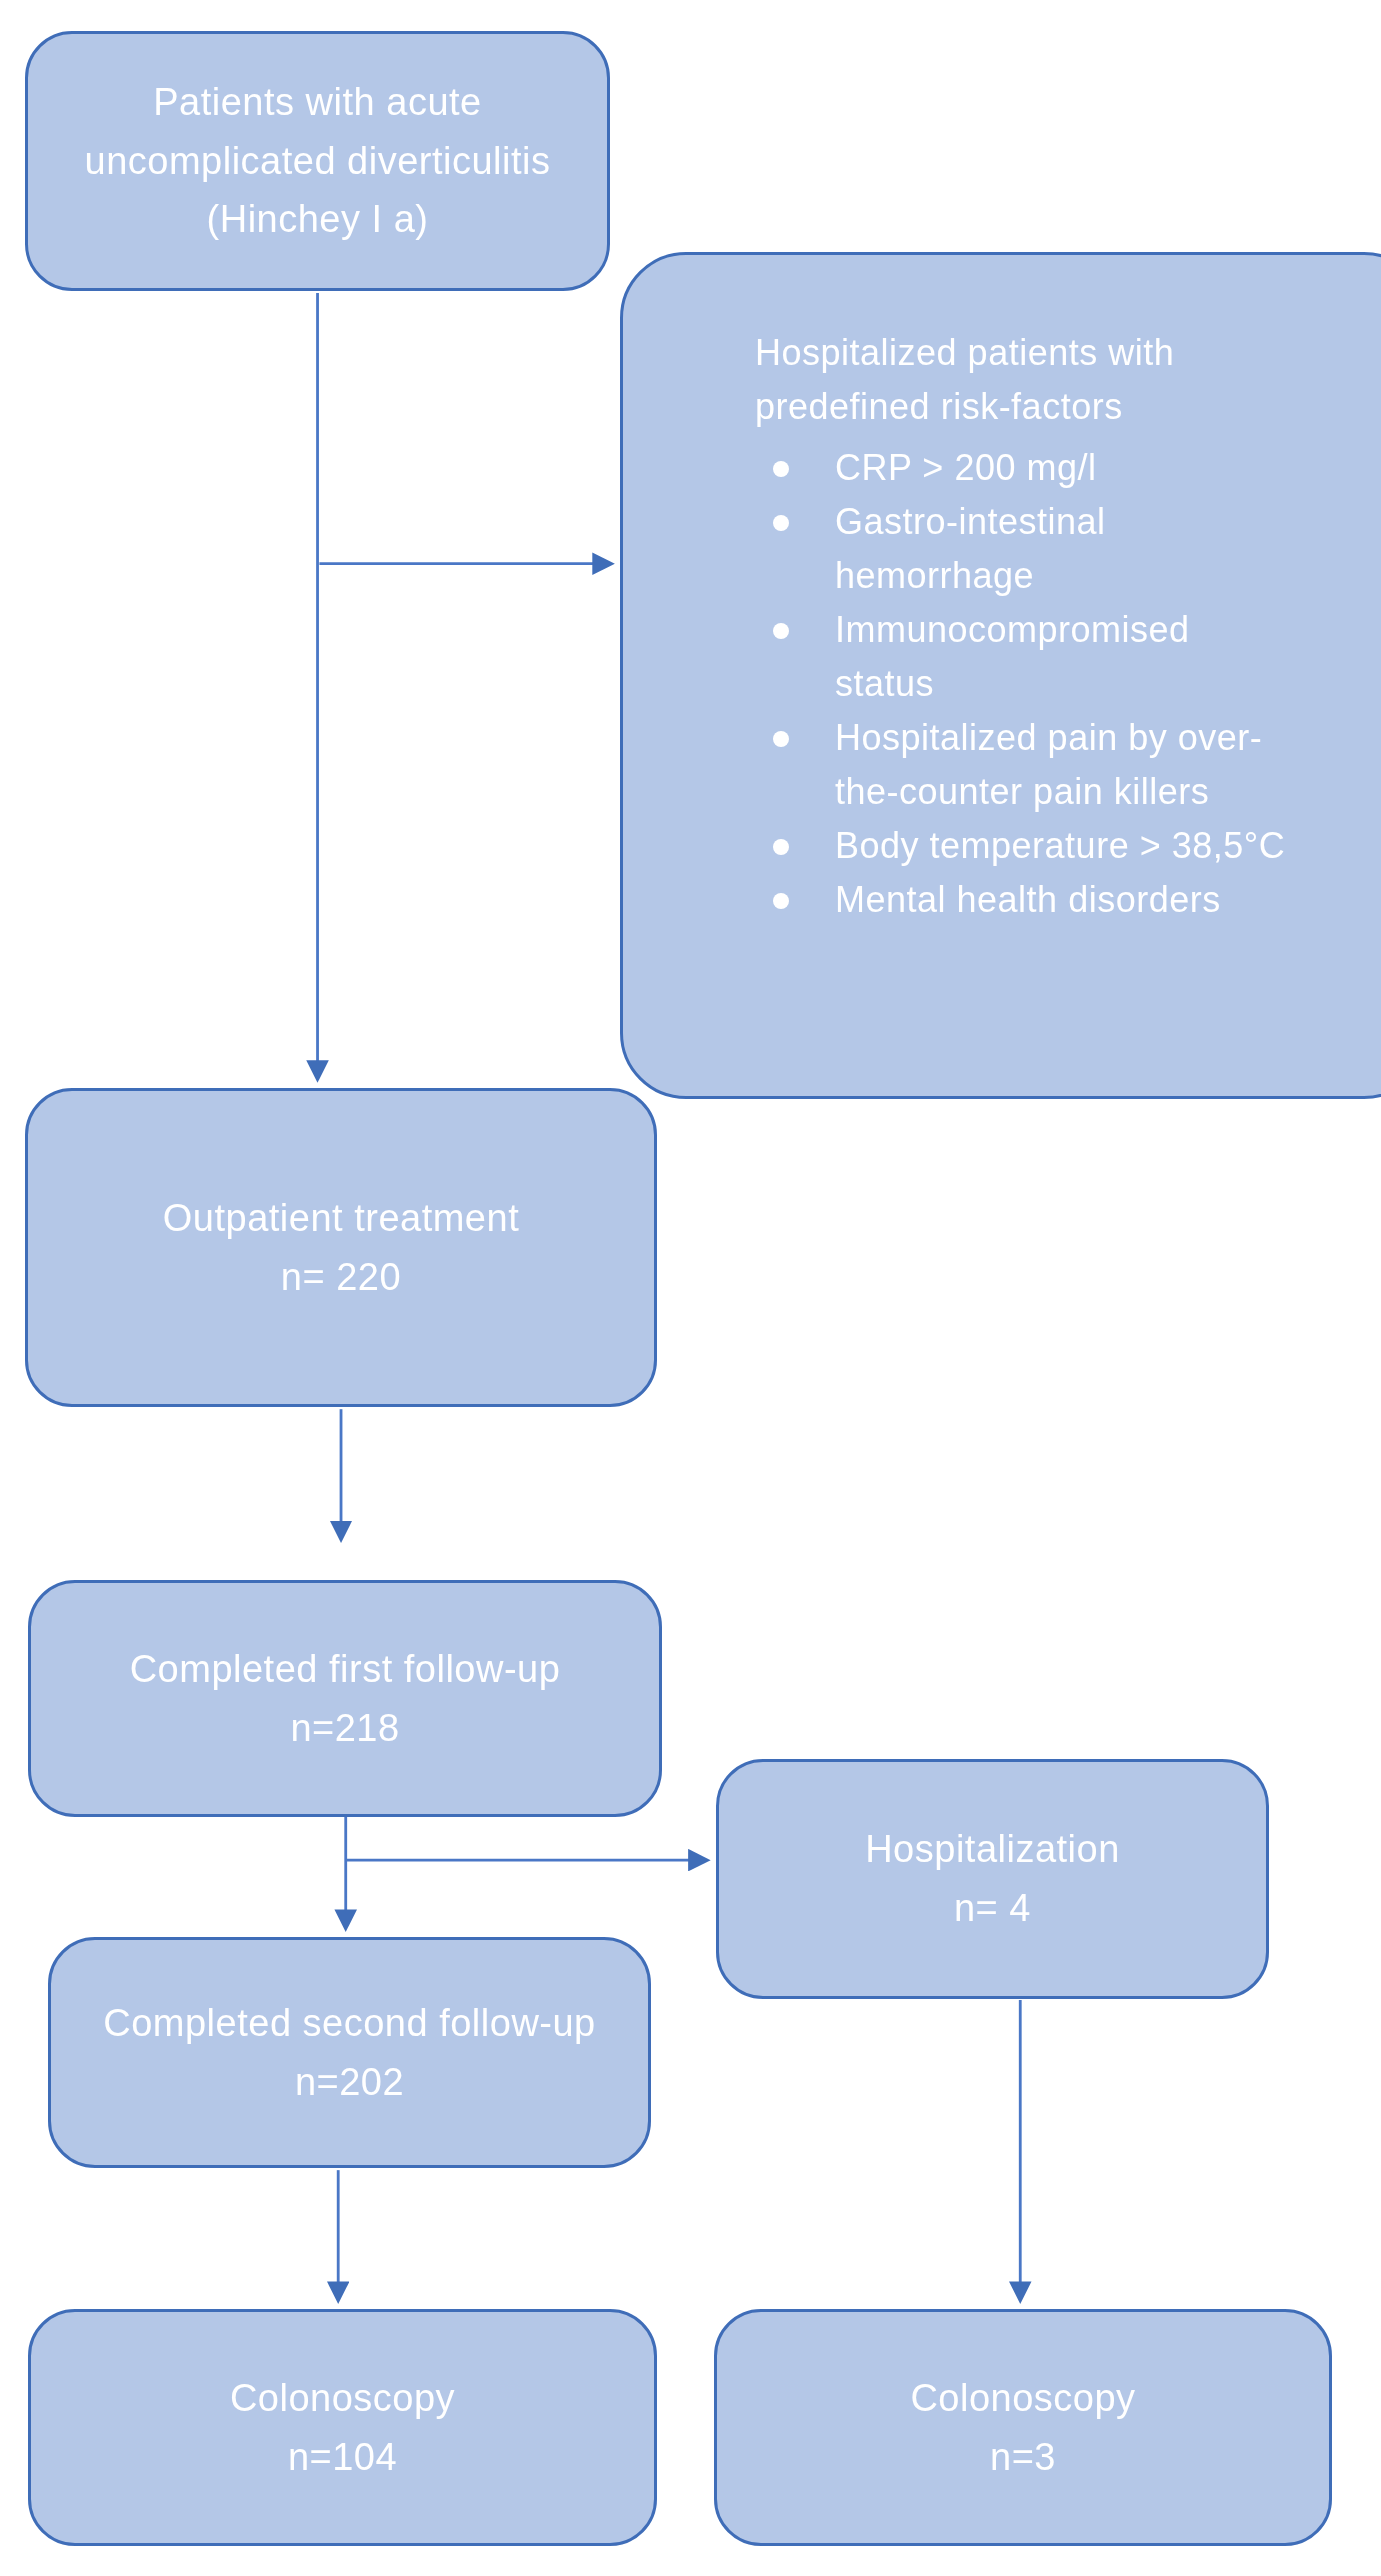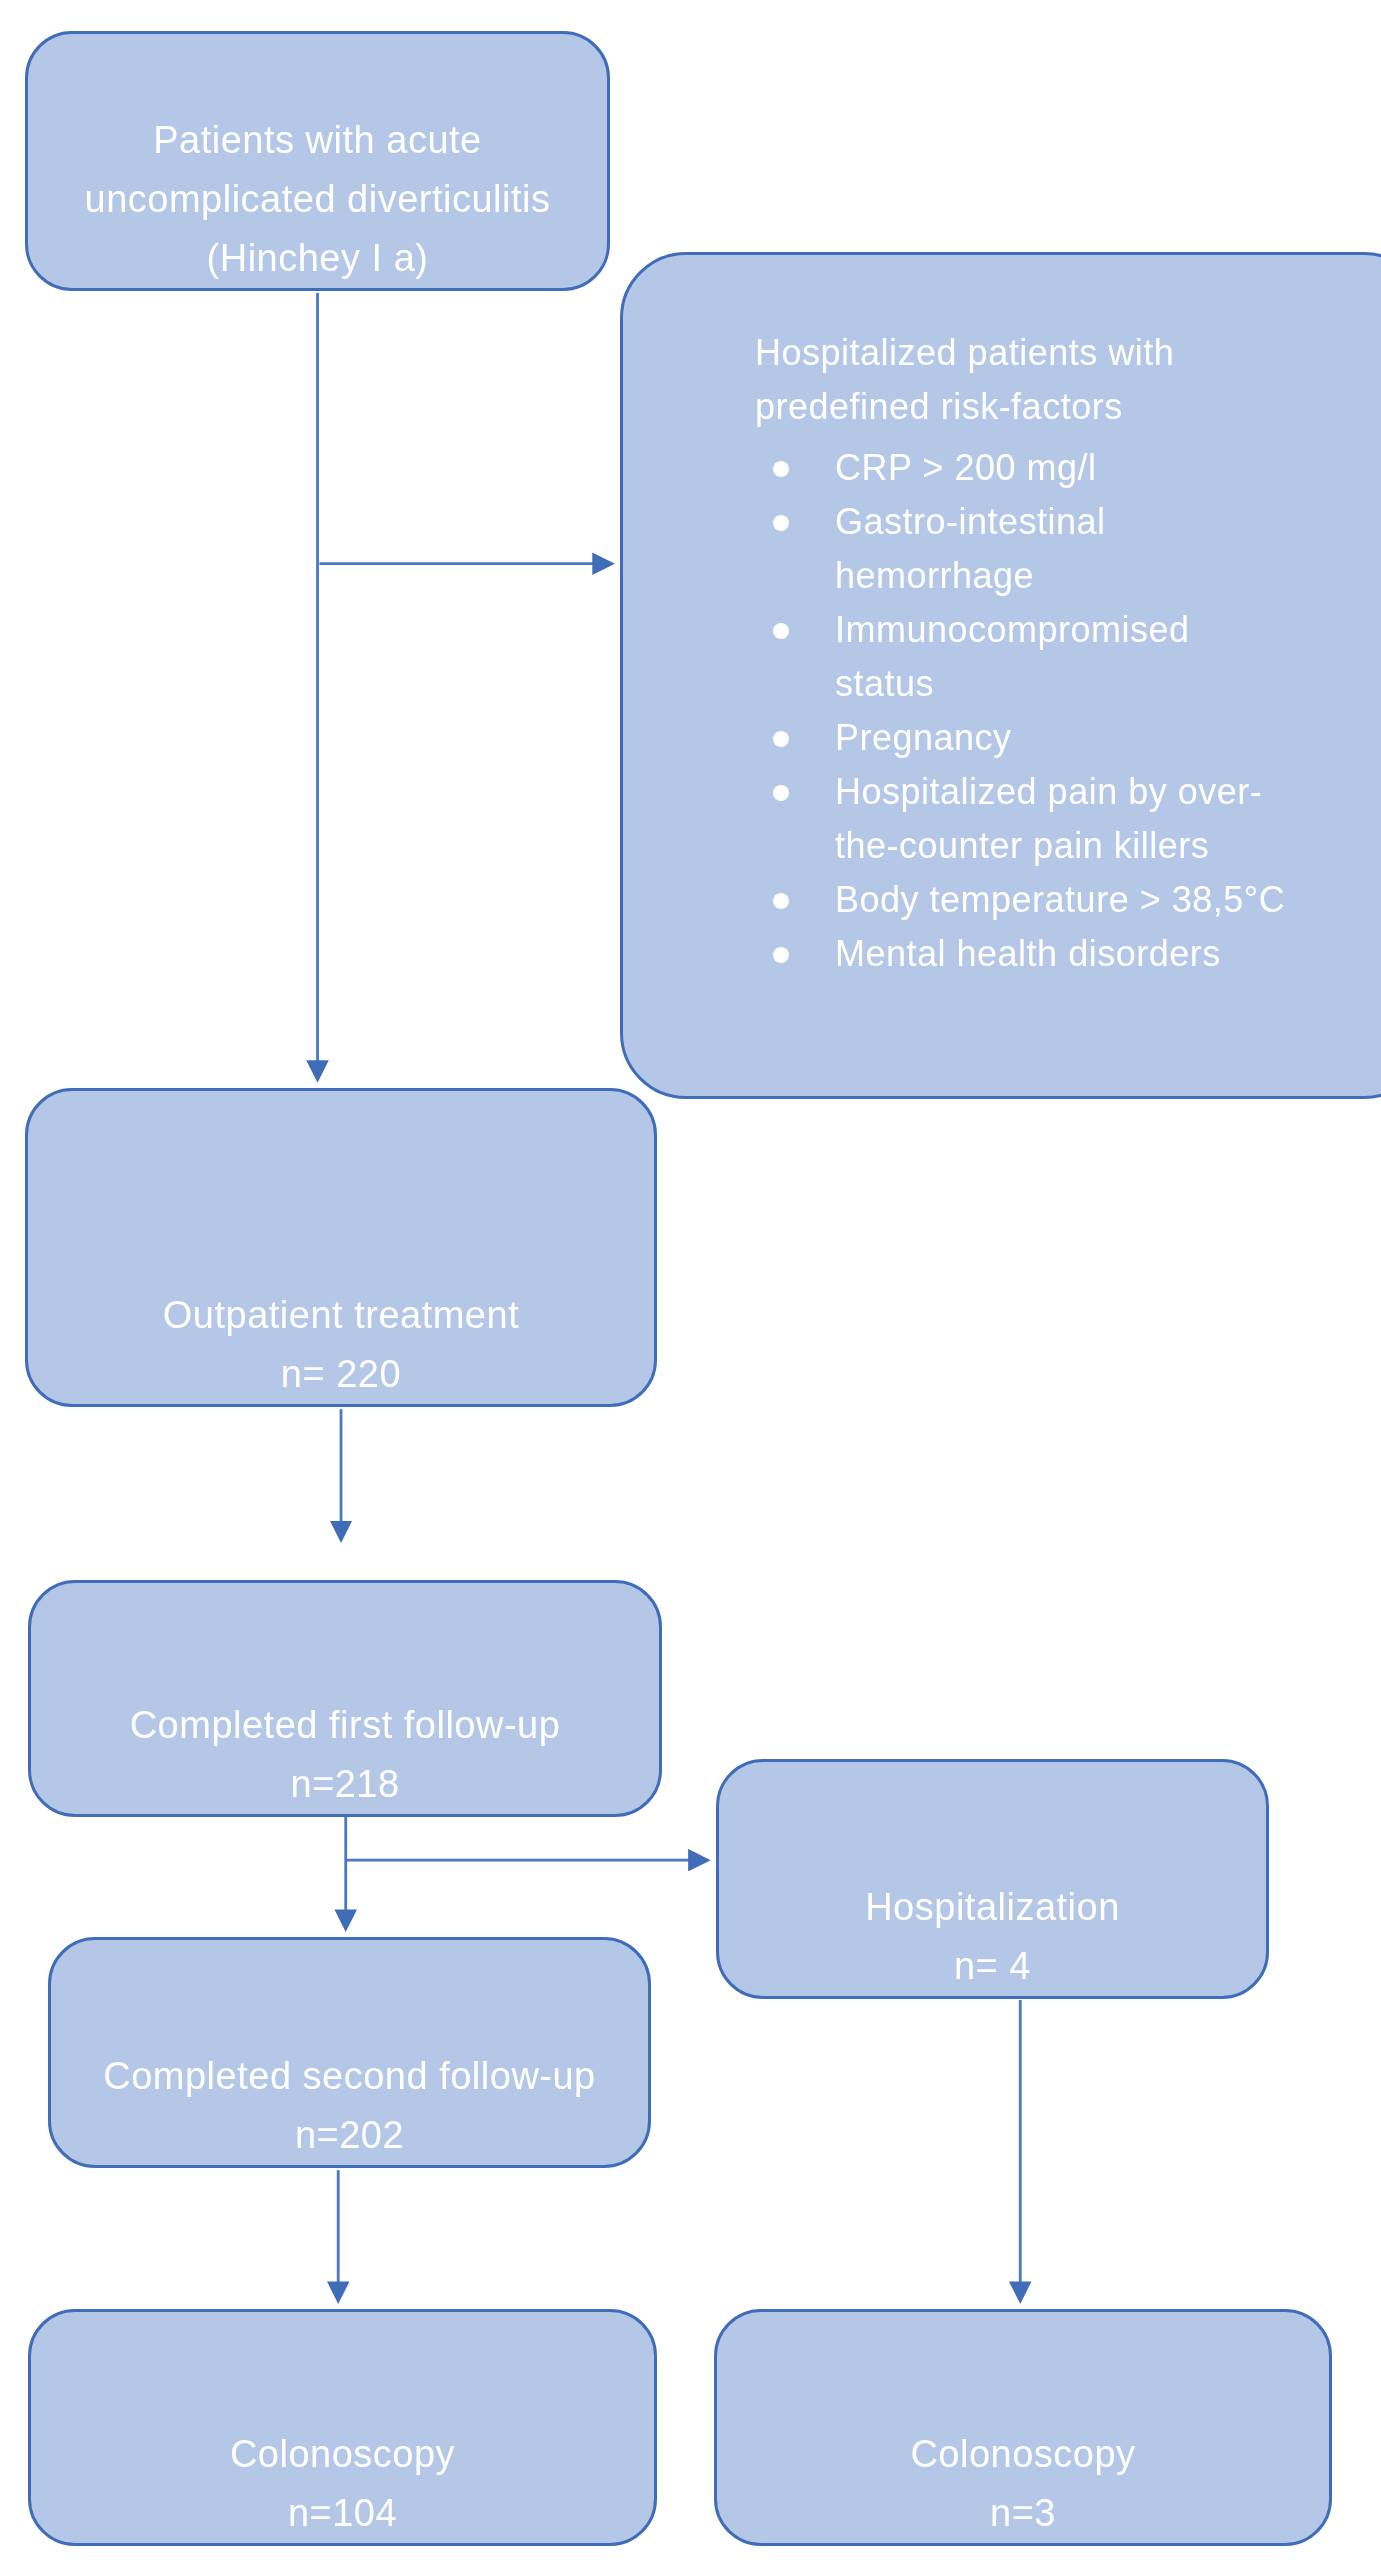--- a/index.html
+++ b/index.html
@@ -26,21 +26,21 @@
   .box {
     position: absolute;
     box-sizing: border-box;
     background: #b4c7e7;
     border: 3.8px solid #3f6db8;
     border-radius: 47px;
     color: #ffffff;
   }
   .box.centered {
     display: flex;
-    align-items: flex-end;
+    align-items: center;
     justify-content: center;
     text-align: center;
   }
   .box-text {
     font-size: 38px;
     line-height: 1.55;
     white-space: pre-line;
     letter-spacing: 0.5px;
   }
   
@@ -116,21 +116,20 @@
 
   <div class="box b-risk">
     <div class="risk-title">Hospitalized patients with
 predefined risk-factors</div>
     <ul class="risk-list">
       <li>CRP &gt; 200 mg/l</li>
       <li>Gastro-intestinal
 hemorrhage</li>
       <li>Immunocompromised
 status</li>
-      <li>Pregnancy</li>
       <li>Hospitalized pain by over-
 the-counter pain killers</li>
       <li>Body temperature &gt; 38,5°C</li>
       <li>Mental health disorders</li>
     </ul>
   </div>
 
   <div class="box centered b-outpatient">
     <div class="box-text">Outpatient treatment
 n= 220</div>

